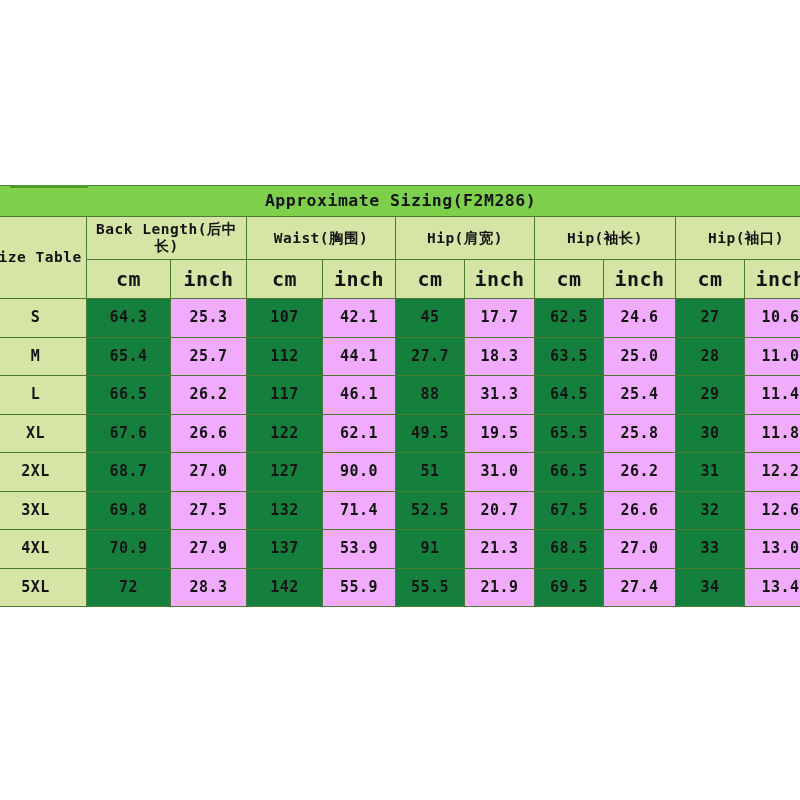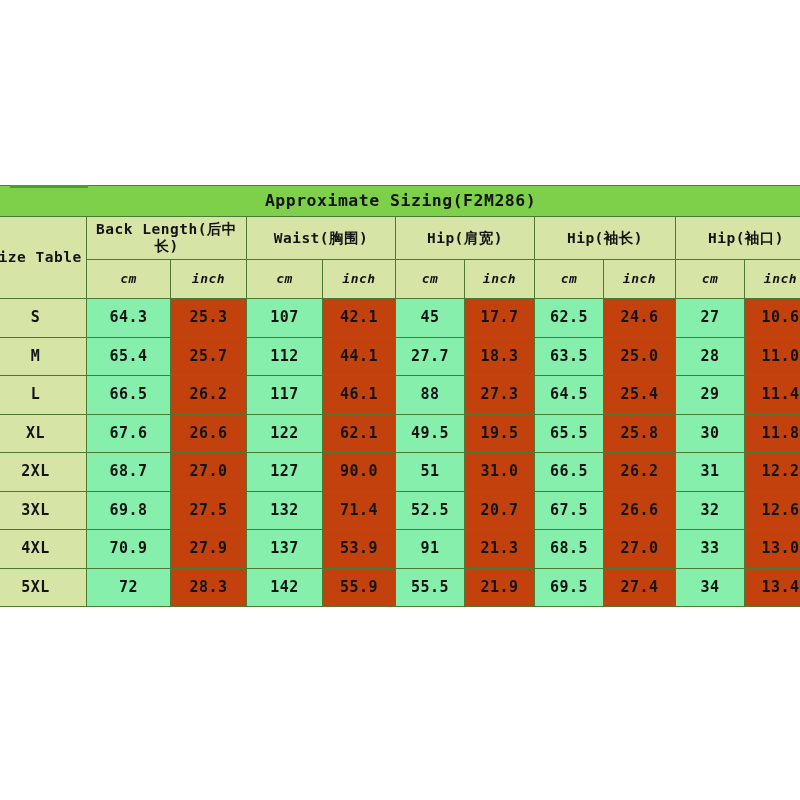--- a/index.html
+++ b/index.html
@@ -65,34 +65,33 @@
   
   .hdr-group {
     background: #d6e5a6;
     height: 42px;
     font-size: 14.5px;
     padding: 0 2px;
   }
   .hdr-unit {
     background: #d6e5a6;
     height: 38px;
-    font-size: 13px;
-    font-style: italic;
+    font-size: 20px;
   }
   .size-label-cell {
     background: #d6e5a6;
     font-size: 14.5px;
     letter-spacing: 0.5px;
   }
 
   
   .row-body td { height: 37.5px; font-size: 15px; }
   .c-size  { background: #d6e5a6; font-size: 15px; letter-spacing: 0.5px; }
-  .c-cm    { background: #86efac; font-weight: normal; }
-  .c-inch  { background: #c2410c; font-weight: normal; margin-left: 20px; }
+  .c-cm    { background: #15803d; font-weight: normal; }
+  .c-inch  { background: #f0abfc; font-weight: normal; margin-left: 20px; }
 
   
   col.w-size { width: 102px; }
   col.w-cm   { width: 84px; }
   col.w-in   { width: 76px; }
   col.w-cm2  { width: 76px; }
   col.w-in2  { width: 73px; }
   col.w-cm3  { width: 69px; }
   col.w-in3  { width: 70px; }
   col.w-cm4  { width: 69px; }
@@ -172,21 +171,21 @@
           <td class="c-cm">28</td>
           <td class="c-inch">11.0</td>
         </tr>
         <tr class="row-body">
           <td class="c-size">L</td>
           <td class="c-cm">66.5</td>
           <td class="c-inch">26.2</td>
           <td class="c-cm">117</td>
           <td class="c-inch">46.1</td>
           <td class="c-cm">88</td>
-          <td class="c-inch">27.3</td>
+          <td class="c-inch">31.3</td>
           <td class="c-cm">64.5</td>
           <td class="c-inch">25.4</td>
           <td class="c-cm">29</td>
           <td class="c-inch">11.4</td>
         </tr>
         <tr class="row-body">
           <td class="c-size">XL</td>
           <td class="c-cm">67.6</td>
           <td class="c-inch">26.6</td>
           <td class="c-cm">122</td>

